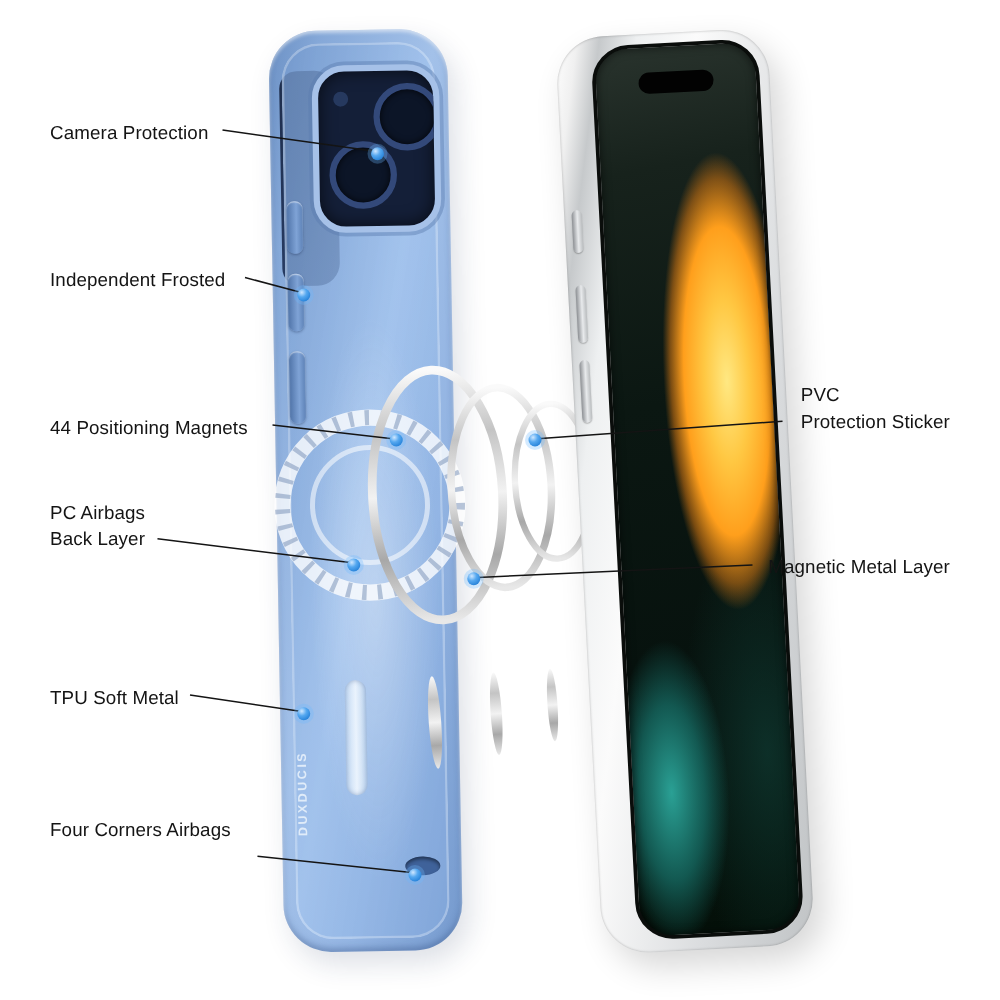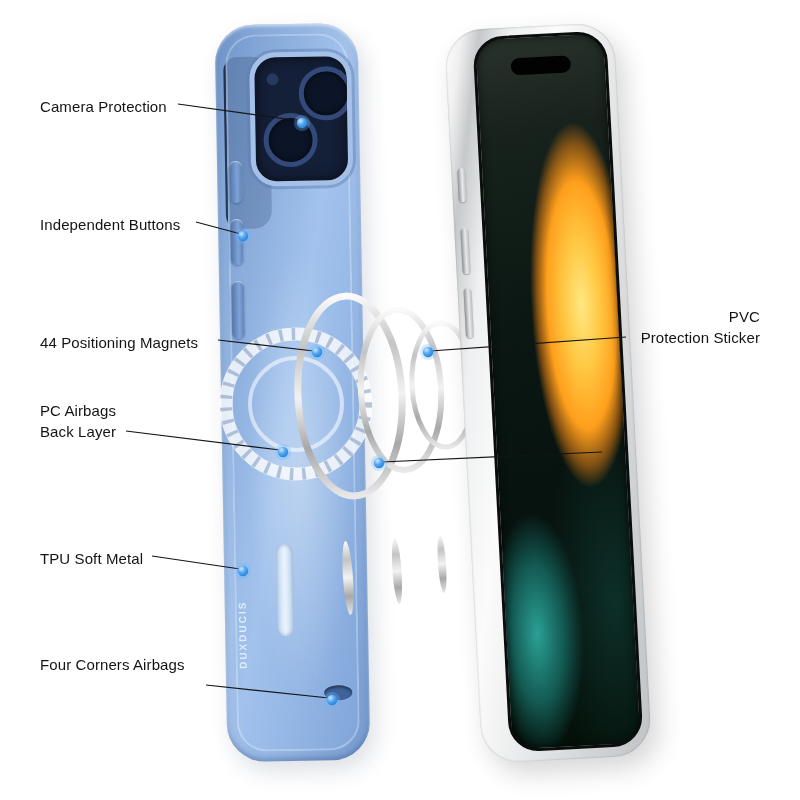--- a/index.html
+++ b/index.html
@@ -2,21 +2,21 @@
 <html><head>
 <meta charset="utf-8">
 <style>
   html,body { margin:0; padding:0; background:#ffffff; }
   body { font-family:"Liberation Sans","DejaVu Sans",sans-serif; }
   .stage { position:relative; width:800px; height:800px; background:#ffffff; overflow:hidden; }
 
   
   .lbl { position:absolute; z-index:7; font-size:15px; font-weight:400; color:#141414;
          line-height:21px; white-space:nowrap; letter-spacing:.1px; }
-  .lbl.right { text-align:right; }
+  .lbl.right { text-align:left; }
 
   
   .case { position:absolute; left:221px; top:24px; width:143px; height:737px;
           transform:rotate(-1deg); transform-origin:50% 50%; z-index:2; }
   .case-body { position:absolute; inset:0; border-radius:38px;
     background:linear-gradient(102deg,#6b90c4 0%,#85a8d8 14%,#a3c1e9 45%,#93b4e2 70%,#7499cd 100%);
     box-shadow:inset 0 2px 3px rgba(255,255,255,.55), inset 0 -3px 5px rgba(40,70,120,.35),
                6px 10px 22px rgba(30,50,90,.15); }
   .case-inner-phone { position:absolute; left:8px; top:32px; width:46px; height:172px;
     border-radius:14px 18px 18px 14px; background:linear-gradient(115deg,#16233f,#243a66); opacity:.92; }
@@ -183,34 +183,35 @@
         </g>
       <g>
         <circle cx="379" cy="463" r="8" fill="rgba(110,185,255,0.30)"></circle>
           <circle cx="379" cy="463" r="5.2" fill="url(#dotg)"></circle>
         </g>
     </g>
   </svg>
 
   <div class="lbl" style="left:40px; top:96px">Camera Protection</div>
 
-  <div class="lbl" style="left:40px; top:214px">Independent Buttons</div>
+  <div class="lbl" style="left:40px; top:214px">Independent Frosted</div>
 
   <div class="lbl" style="left:40px; top:332px">44 Positioning Magnets</div>
 
   <div class="lbl" style="left:40px; top:400px">
     <div>PC Airbags</div>
     <div>Back Layer</div>
   </div>
 
   <div class="lbl" style="left:40px; top:548px">TPU Soft Metal</div>
 
   <div class="lbl" style="left:40px; top:654px">
     <div>Four Corners Airbags</div>
   </div>
 
   <div class="lbl right" style="right:40px; top:306px">
     <div>PVC</div>
     <div>Protection Sticker</div>
   </div>
 
+  <div class="lbl right" style="right:40px; top:443px">Magnetic Metal Layer</div>
 
 </div>
 
 </body></html>

